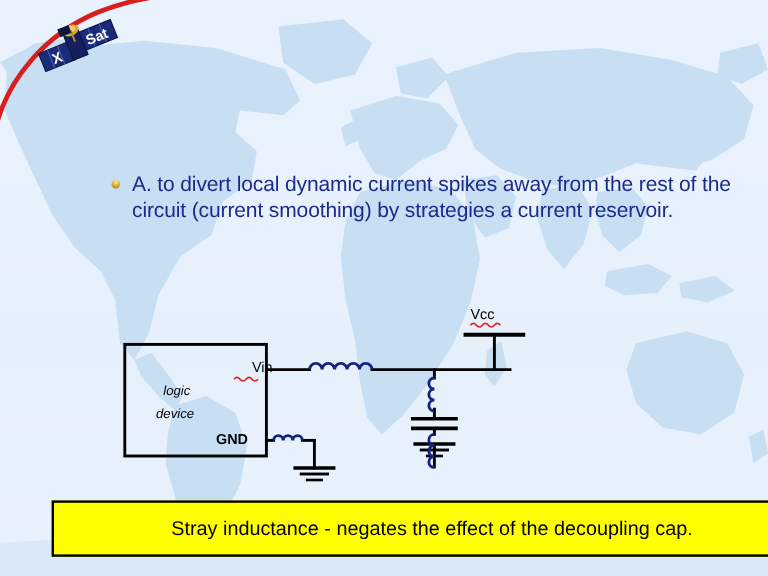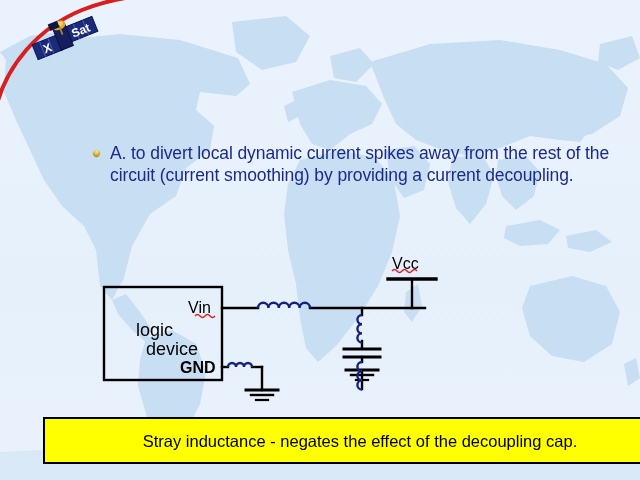--- a/index.html
+++ b/index.html
@@ -38,24 +38,24 @@
     border-radius:50% 50% 50% 50%;
     transform:rotate(45deg);
   }
   .bullet .text{
     color:#1b2a8c;font-size:17.5px;line-height:21.5px;
     letter-spacing:-.1px;
   }
   
   #circuit{position:absolute;left:0;top:0;width:640px;height:480px;}
   .cklabel{
-    position:absolute;color:#000;font-size:16px;
+    position:absolute;color:#000;font-size:12px;
     font-family:"Liberation Sans", sans-serif;white-space:nowrap;
   }
-  .cklabel.ital{font-size:18px;}
+  .cklabel.ital{font-style:italic;font-size:11px;}
   
   #callout{
     position:absolute;left:43px;top:417px;width:634px;height:47px;
     background:#ffff00;border:2px solid #000;box-sizing:border-box;
     display:flex;flex-direction:column;align-items:center;justify-content:center;
   }
   #callout .l1{font-size:16.5px;color:#000;line-height:20px;}
   #callout .l2{font-size:16.5px;color:#000;font-weight:bold;line-height:20px;}
 </style>
 </head>
@@ -141,21 +141,21 @@
 
       <text x="13" y="33" font-family="Liberation Sans, sans-serif" font-size="12" font-weight="bold" fill="#ffffff">X</text>
       <text x="45" y="29" font-family="Liberation Sans, sans-serif" font-size="12" font-weight="bold" fill="#ffffff">Sat</text>
     </g>
   </svg>
 
 
   <div id="bullets">
     <div class="bullet">
       <span class="marker"></span>
-      <span class="text">A. to divert local dynamic current spikes away from the rest of the circuit (current smoothing) by providing a current decoupling.</span>
+      <span class="text">A. to divert local dynamic current spikes away from the rest of the circuit (current smoothing) by strategies a current reservoir.</span>
     </div>
   </div>
 
   <svg id="circuit" viewBox="0 0 640 480" aria-hidden="true">
     <g stroke="#000" stroke-width="2.4" fill="none" stroke-linecap="square">
 
       <rect x="104" y="287" width="118" height="93"></rect>
 
       <line x1="222" y1="308" x2="258" y2="308"></line>
 
@@ -206,22 +206,22 @@
       <path d="M362,362 a4.6,4.6 0 0 0 0,9.2 a4.6,4.6 0 0 0 0,9.2 a4.6,4.6 0 0 0 0,9.2"></path>
     </g>
 
     <g stroke="#e02020" stroke-width="1.4" fill="none">
       <path d="M195,316 q2.5,-3 5,0 q2.5,3 5,0 q2.5,-3 5,0 q2.5,3 5,0"></path>
       <path d="M392,271 q2.5,-3 5,0 q2.5,3 5,0 q2.5,-3 5,0 q2.5,3 5,0 q2.5,-3 5,0"></path>
     </g>
   </svg>
 
   <div class="cklabel ital" style="left:136px;top:320px;">logic</div>
-  <div class="cklabel ital" style="left:130px;top:339px;margin-left:16px;">device</div>
-  <div class="cklabel" style="left:188px;top:299px;">Vin</div>
+  <div class="cklabel ital" style="left:130px;top:339px;">device</div>
+  <div class="cklabel" style="left:210px;top:299px;">Vin</div>
   <div class="cklabel" style="left:180px;top:359px;font-weight:bold;">GND</div>
   <div class="cklabel" style="left:392px;top:255px;">Vcc</div>
 
   <div id="callout">
     <div class="l1">Stray inductance - negates the effect of the decoupling cap.</div>
   </div>
 
 </div>
 
 </body></html>

